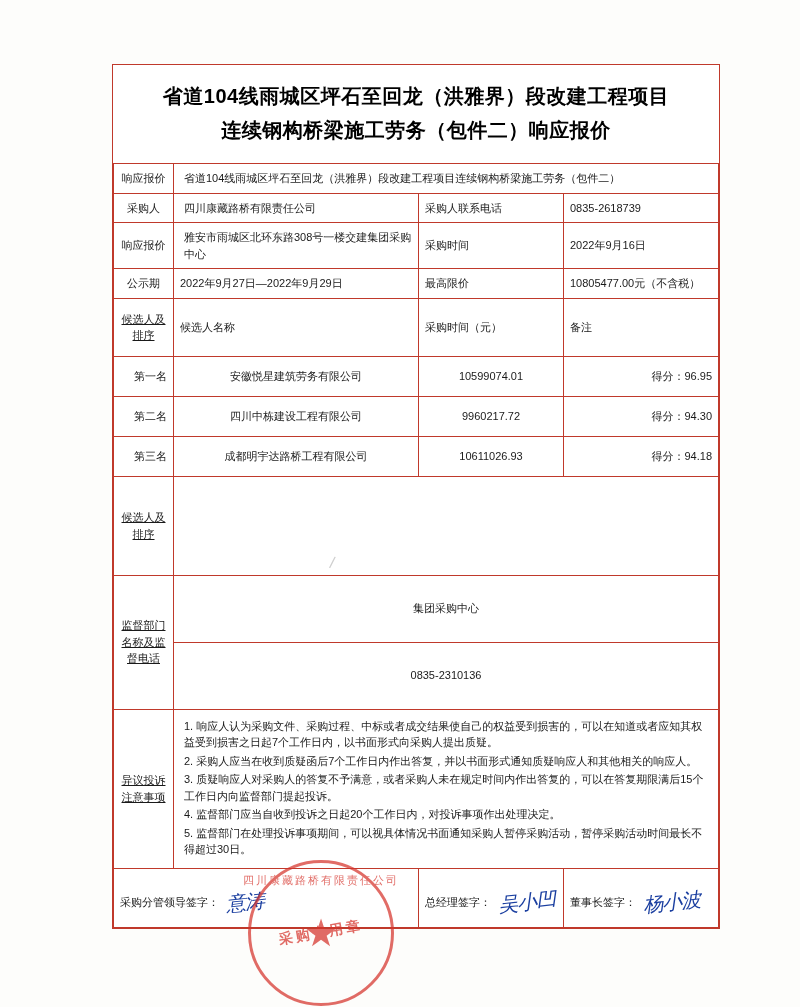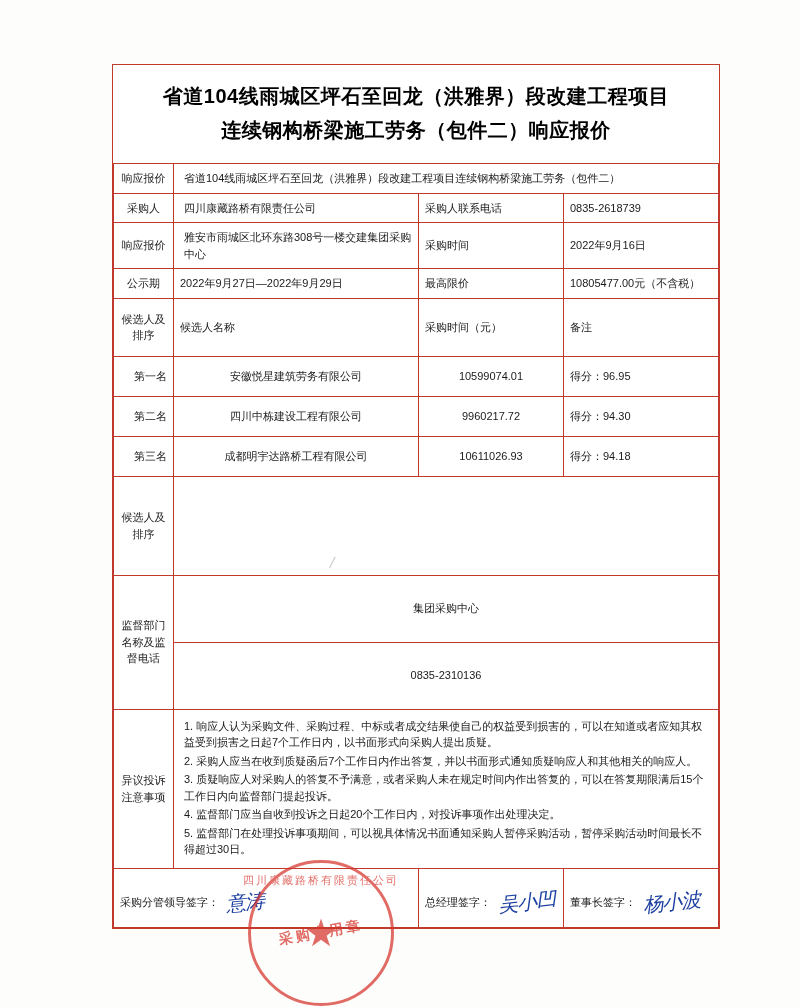--- a/index.html
+++ b/index.html
@@ -57,40 +57,41 @@
     color: #000;
   }
   .label {
     text-align: center;
     width: 58px;
     font-size: 11.5px;
   }
   .label-tall {
     text-align: center;
     font-size: 11.5px;
+    text-decoration: underline;
   }
   .ctr { text-align: left; }
   .lft { text-align: left; padding-left: 10px !important; }
   .val-name {
     font-size: 11.5px;
   }
   .rank {
     text-align: right;
     font-size: 11.5px;
   }
   .cand-name {
     text-align: center;
     font-size: 12px;
   }
   .money {
     text-align: center;
     font-size: 11.5px;
   }
   .score {
-    text-align: left;
+    text-align: right;
     font-size: 11.5px;
   }
   .notes {
     font-size: 10.5px;
     line-height: 1.55;
     text-align: left;
     padding: 8px 8px 8px 10px !important;
   }
   .notes p { margin: 0 0 2px 0; }
   .blank-tall { height: 86px; }

